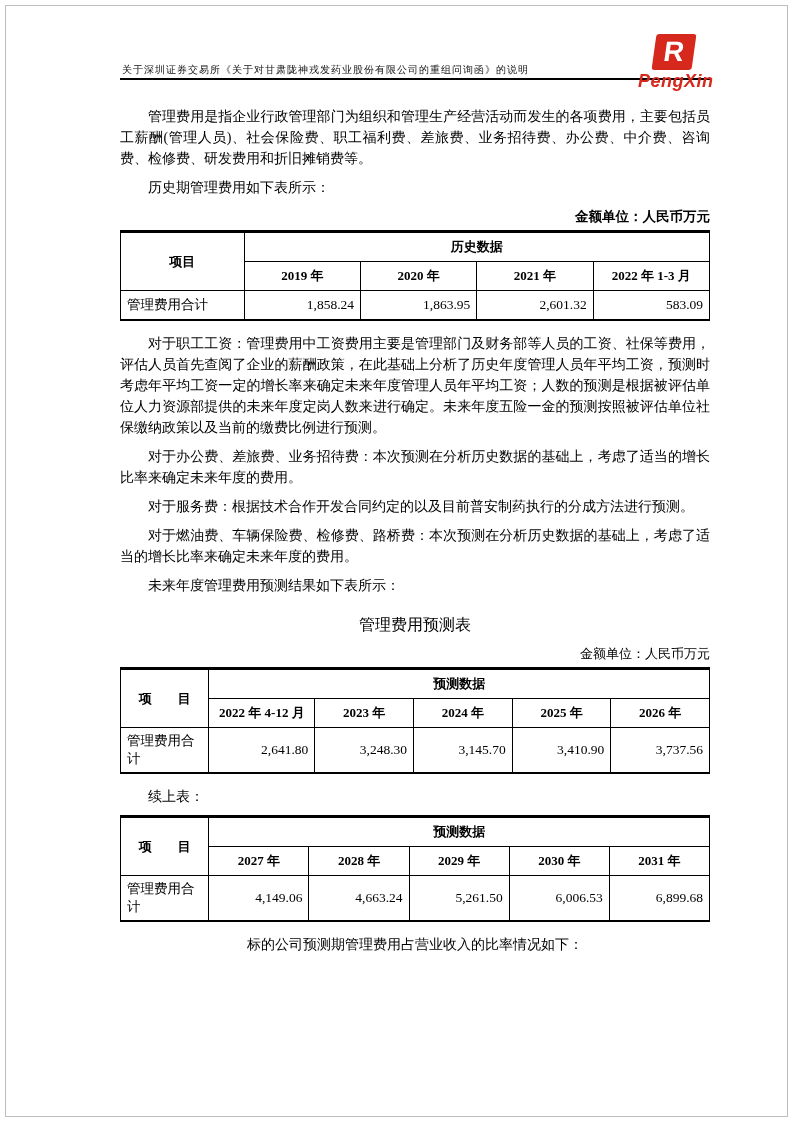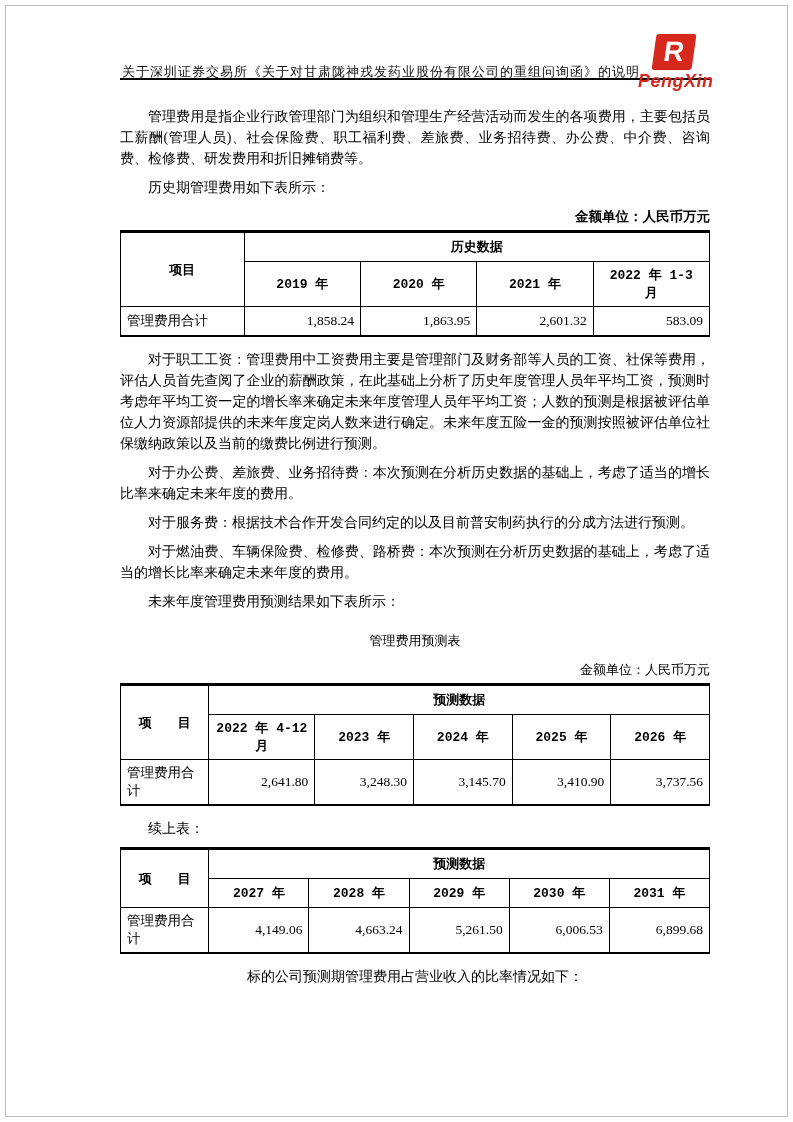--- a/index.html
+++ b/index.html
@@ -8,21 +8,21 @@
     font-family:"Liberation Serif","DejaVu Serif",serif; color:#000;
     overflow:hidden;
   }
   .page-frame { position:absolute; top:5px; left:5px; right:5px; bottom:5px;
     border:1px solid #bdbdbd; pointer-events:none; }
 
   
   .header-title {
     position:absolute; left:122px; top:63px; width:520px;
     font-family:"Liberation Sans","DejaVu Sans",sans-serif;
-    font-size:13px; letter-spacing:1px; color:#111; white-space:nowrap;
+    font-size:10px; letter-spacing:1px; color:#111; white-space:nowrap;
   }
   .header-rule { position:absolute; left:120px; top:78px; width:590px; height:2px; background:#000; }
 
   .logo { position:absolute; left:638px; top:34px; width:72px; text-align:center; }
   .logo-mark {
     display:inline-block; width:40px; height:36px; background:#d7281d;
     transform:skewX(-8deg); border-radius:3px;
     color:#fff; font-family:"Liberation Sans",sans-serif; font-weight:bold;
     font-size:28px; line-height:36px;
   }
@@ -33,33 +33,33 @@
 
   
   .content { position:absolute; left:120px; top:106px; width:590px; }
   .para {
     margin:0 0 8px 0; font-size:14px; line-height:21px;
     text-indent:2em; text-align:justify;
   }
   .line-label { margin:0 0 8px 0; font-size:14px; line-height:21px; text-indent:2em; }
   .unit-label { margin:10px 0 4px 0; font-size:13px; line-height:18px; text-align:right; }
   .unit-label.bold { font-weight:bold; font-family:"Liberation Sans","DejaVu Sans",sans-serif; font-size:13.5px; }
-  .table-title { margin:18px 0 10px 0; font-size:13px; line-height:21px; text-align:center; }
+  .table-title { margin:18px 0 10px 0; font-size:16px; line-height:21px; text-align:center; }
   .center-note { margin:10px 0 0 0; font-size:14px; line-height:21px; text-align:center; }
 
   
   table.data-table {
     width:100%; border-collapse:collapse; table-layout:fixed;
     font-size:13.5px; margin:0 0 12px 0;
     border-top:3px solid #000; border-bottom:2px solid #000;
   }
   table.data-table td { border:1px solid #000; padding:4px 6px; height:20px; overflow:hidden; }
   td.th {
     font-weight:bold; text-align:center; vertical-align:middle;
-    font-family:Liberation Mono, monospace; font-size:13px;
+    font-family:Liberation Serif, serif; font-size:13px;
   }
   td.item-head { text-align:center; }
   td.item-head-left { text-align:center; padding-left:8px; }
   td.row-label { text-align:left; padding-left:6px; font-size:13.5px;margin-left:28px; }
   td.num { text-align:right; padding-right:12px; font-size:13.5px; }
 
   .footer { position:absolute; left:0; right:0; top:1072px; text-align:center; font-size:12.5px; }
 </style>
 </head>
 <body>

